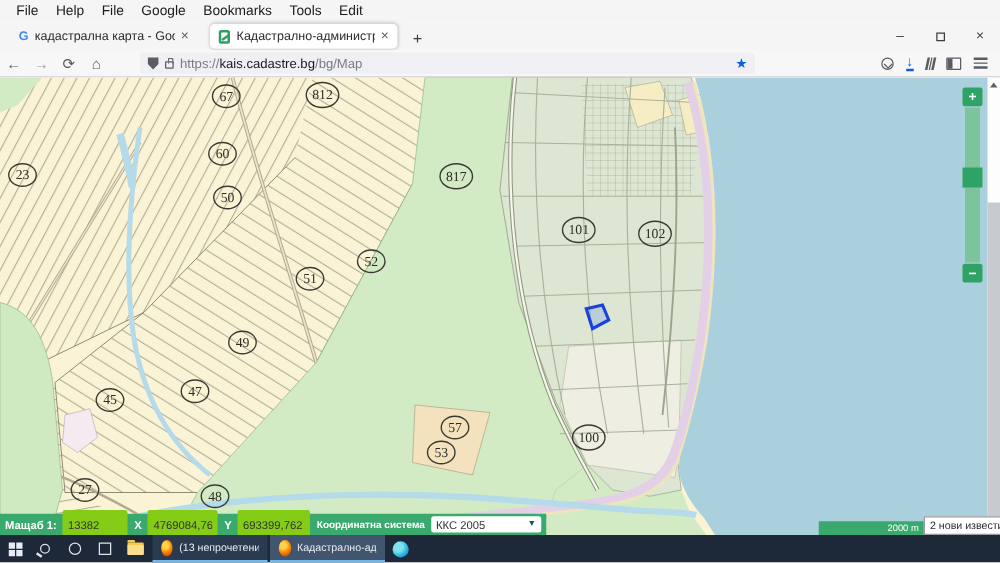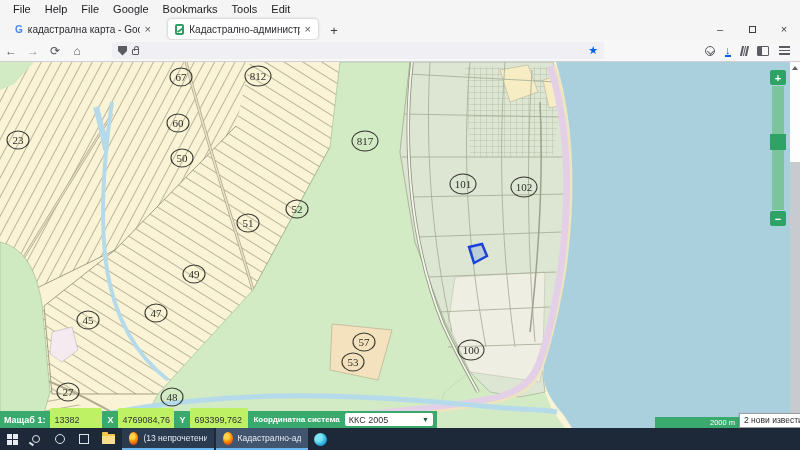--- a/index.html
+++ b/index.html
@@ -77,21 +77,21 @@
   .scrollbar .arrow { position:absolute; left:2px; top:4px; width:0; height:0;
     border-left:3px solid transparent; border-right:3px solid transparent; border-bottom:4px solid #606068; }
   .scrollbar .track-low { position:absolute; left:0; top:100px; width:10px; height:266px; background:#c7cbcf; }
 
   
   .statusbar { position:absolute; left:0; bottom:0; width:437px; height:17px; background:#3aa96e;
     display:flex; align-items:center; gap:5px; padding:0 4px; }
   .statusbar .lbl { color:#fff; font-size:9px; font-weight:bold; white-space:nowrap; }
   .statusbar .lbl.small { font-size:8px; }
   .statusbar input { height:24px; border:none; border-radius:2px; font-size:9px; padding:0 4px;
-    font-family:"Liberation Sans", sans-serif; color:#333; background:#bef264; }
+    font-family:"Liberation Sans", sans-serif; color:#333; background:#84cc16; }
   .in-scale { width:52px; } .in-x { width:56px; } .in-y { width:58px; }
   .crs { width:96px; height:13px; background:#fff; border-radius:2px; font-size:9px; color:#333;
     display:flex; align-items:center; padding:0 4px; justify-content:space-between; }
   .crs .chev { font-size:7px; color:#1e5c3e; }
 
   .scalebar { position:absolute; left:655px; top:355px; width:85px; height:11px; background:#3aa96e;
     color:#fff; font-size:7.5px; text-align:right; padding:1px 5px 0 0; }
   .notif { position:absolute; left:739px; top:351px; height:15px; background:#fff; border:1px solid #9a9aa0;
     font-size:8.5px; color:#2b2b30; padding:1px 4px; white-space:nowrap; box-shadow:0 1px 2px rgba(0,0,0,.2); }
 
@@ -171,20 +171,21 @@
   </div>
 
   <div class="navbar">
     <span class="nav-ico">←</span>
     <span class="nav-ico fwd">→</span>
     <span class="nav-ico">⟳</span>
     <span class="nav-ico">⌂</span>
     <div class="urlbar">
       <span class="shield"></span>
       <span class="lock"></span>
+      <span class="url-text"><span>https://</span><b>kais.cadastre.bg</b><span>/bg/Map</span></span>
       <span class="star">★</span>
     </div>
     <div class="nav-right">
       <span class="pocket"></span>
       <span class="dl">↓</span>
       <span class="lib">
           <i></i>
           <i></i>
           <i></i>
         </span>

